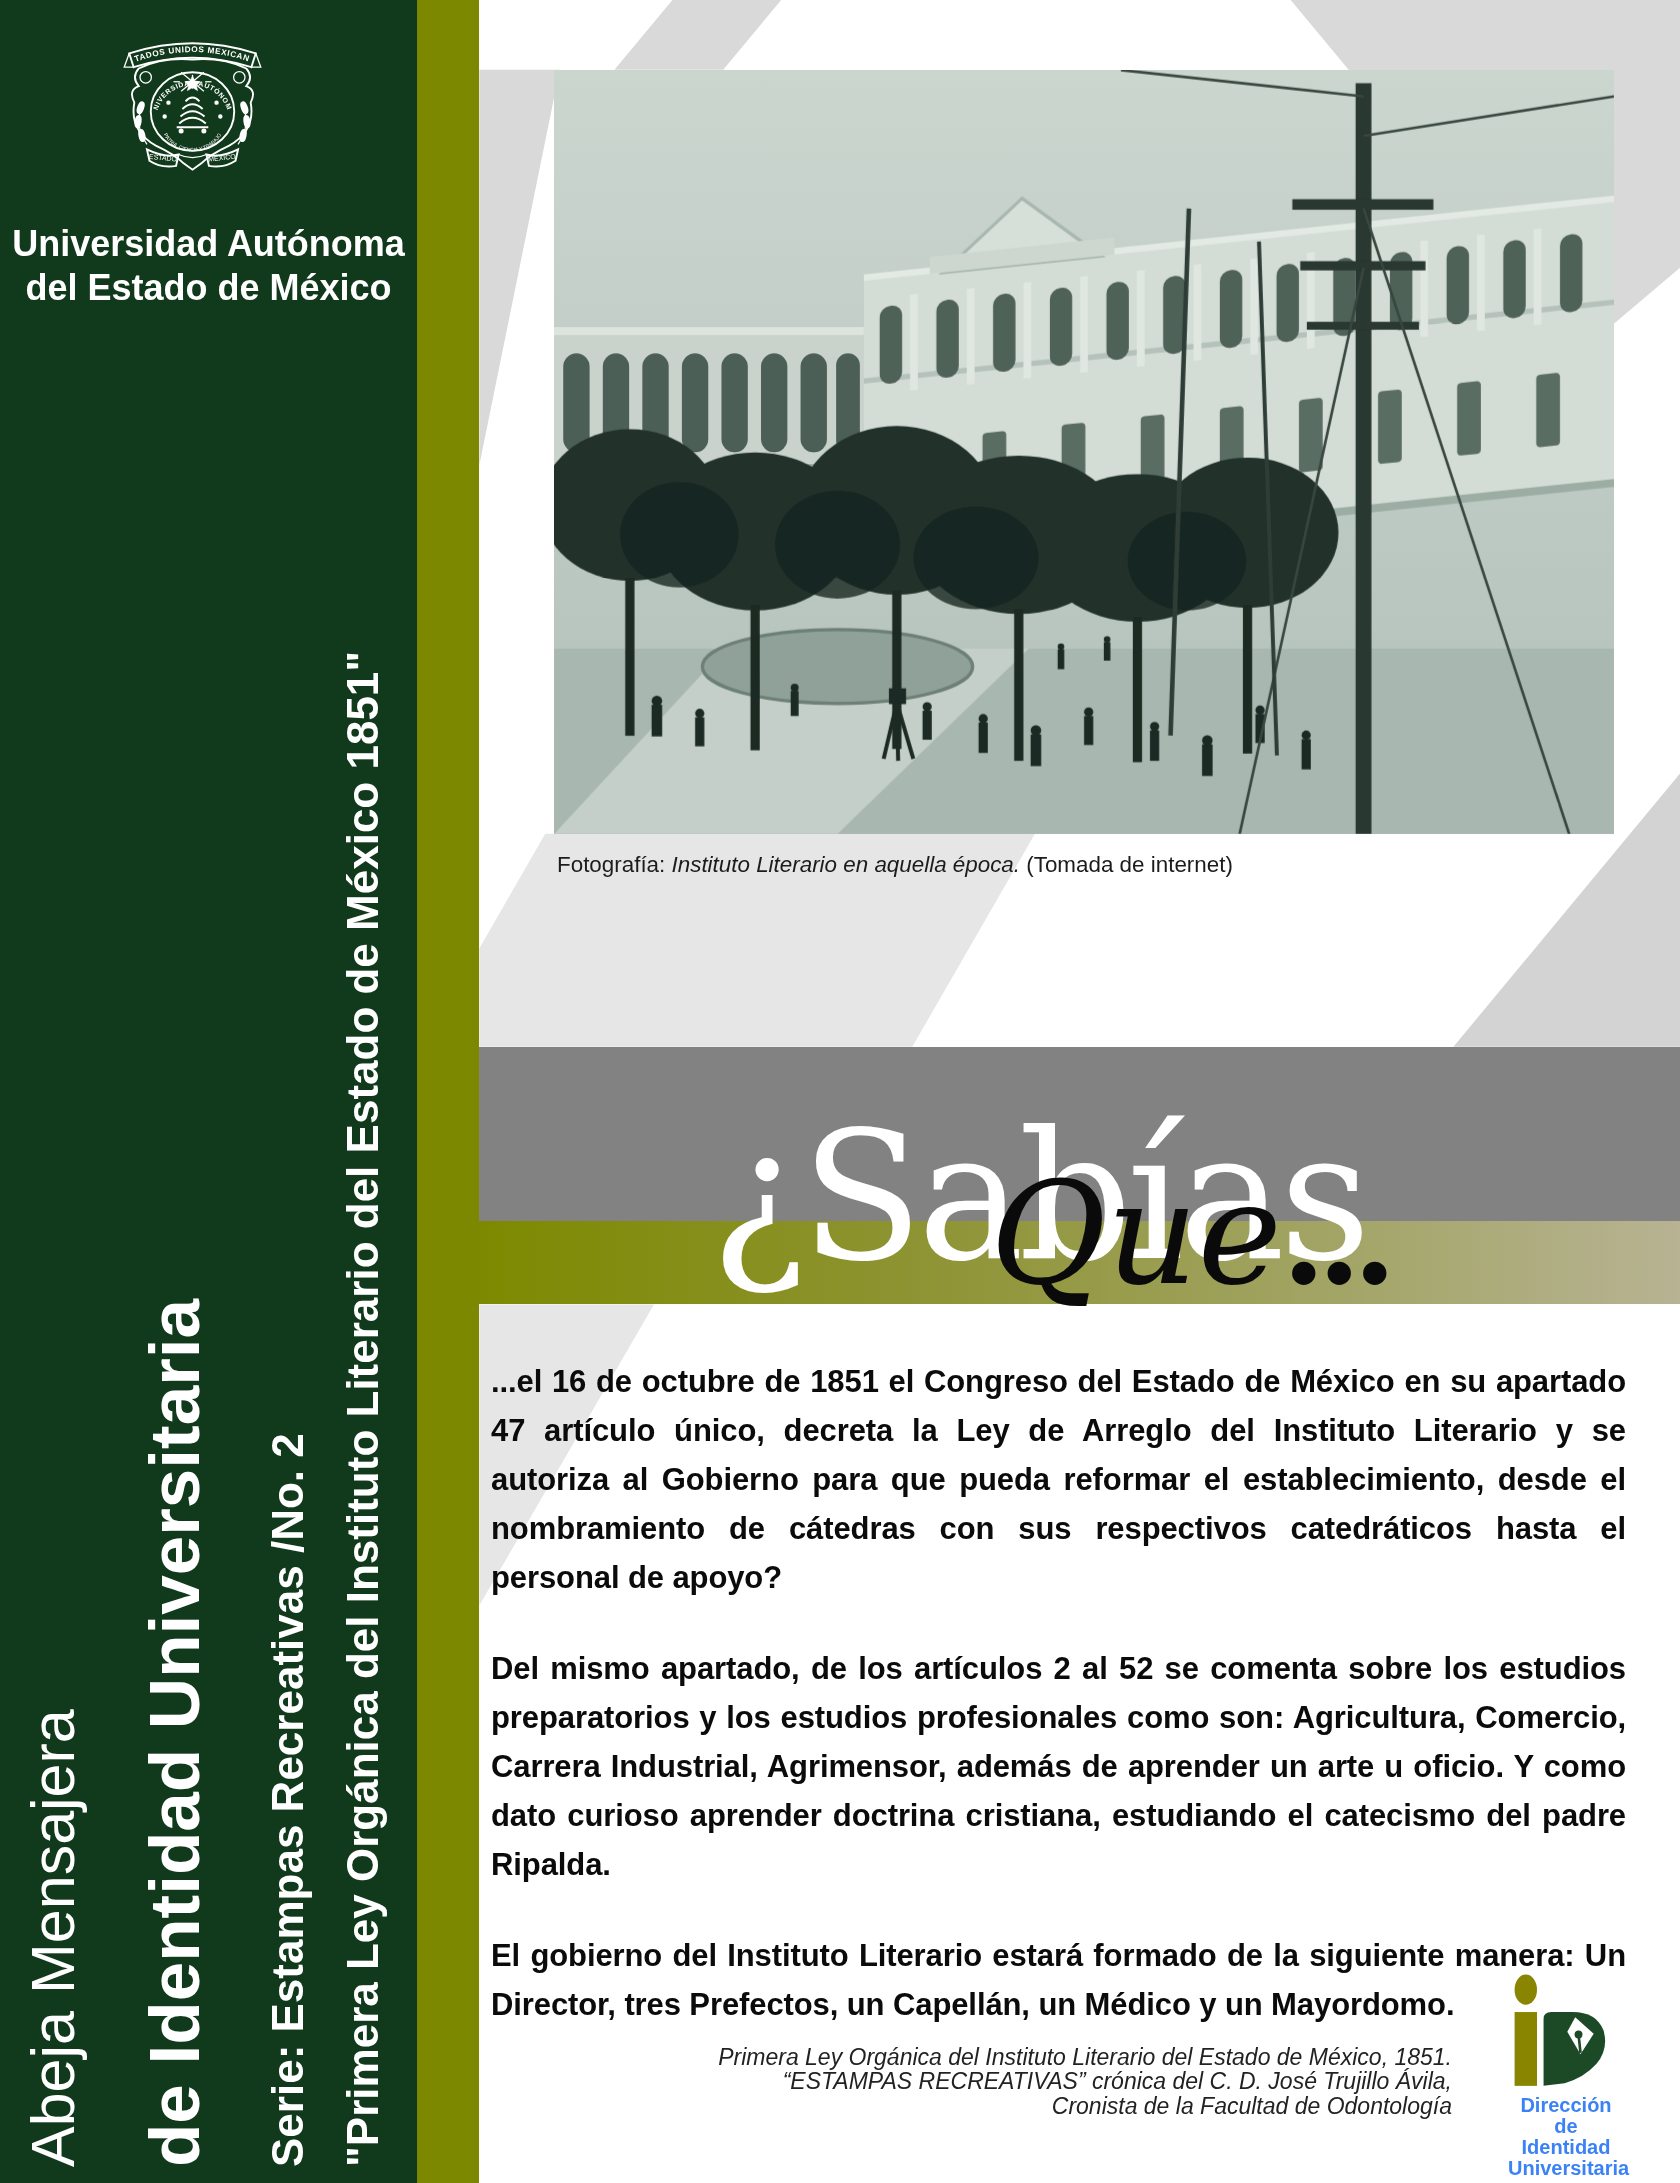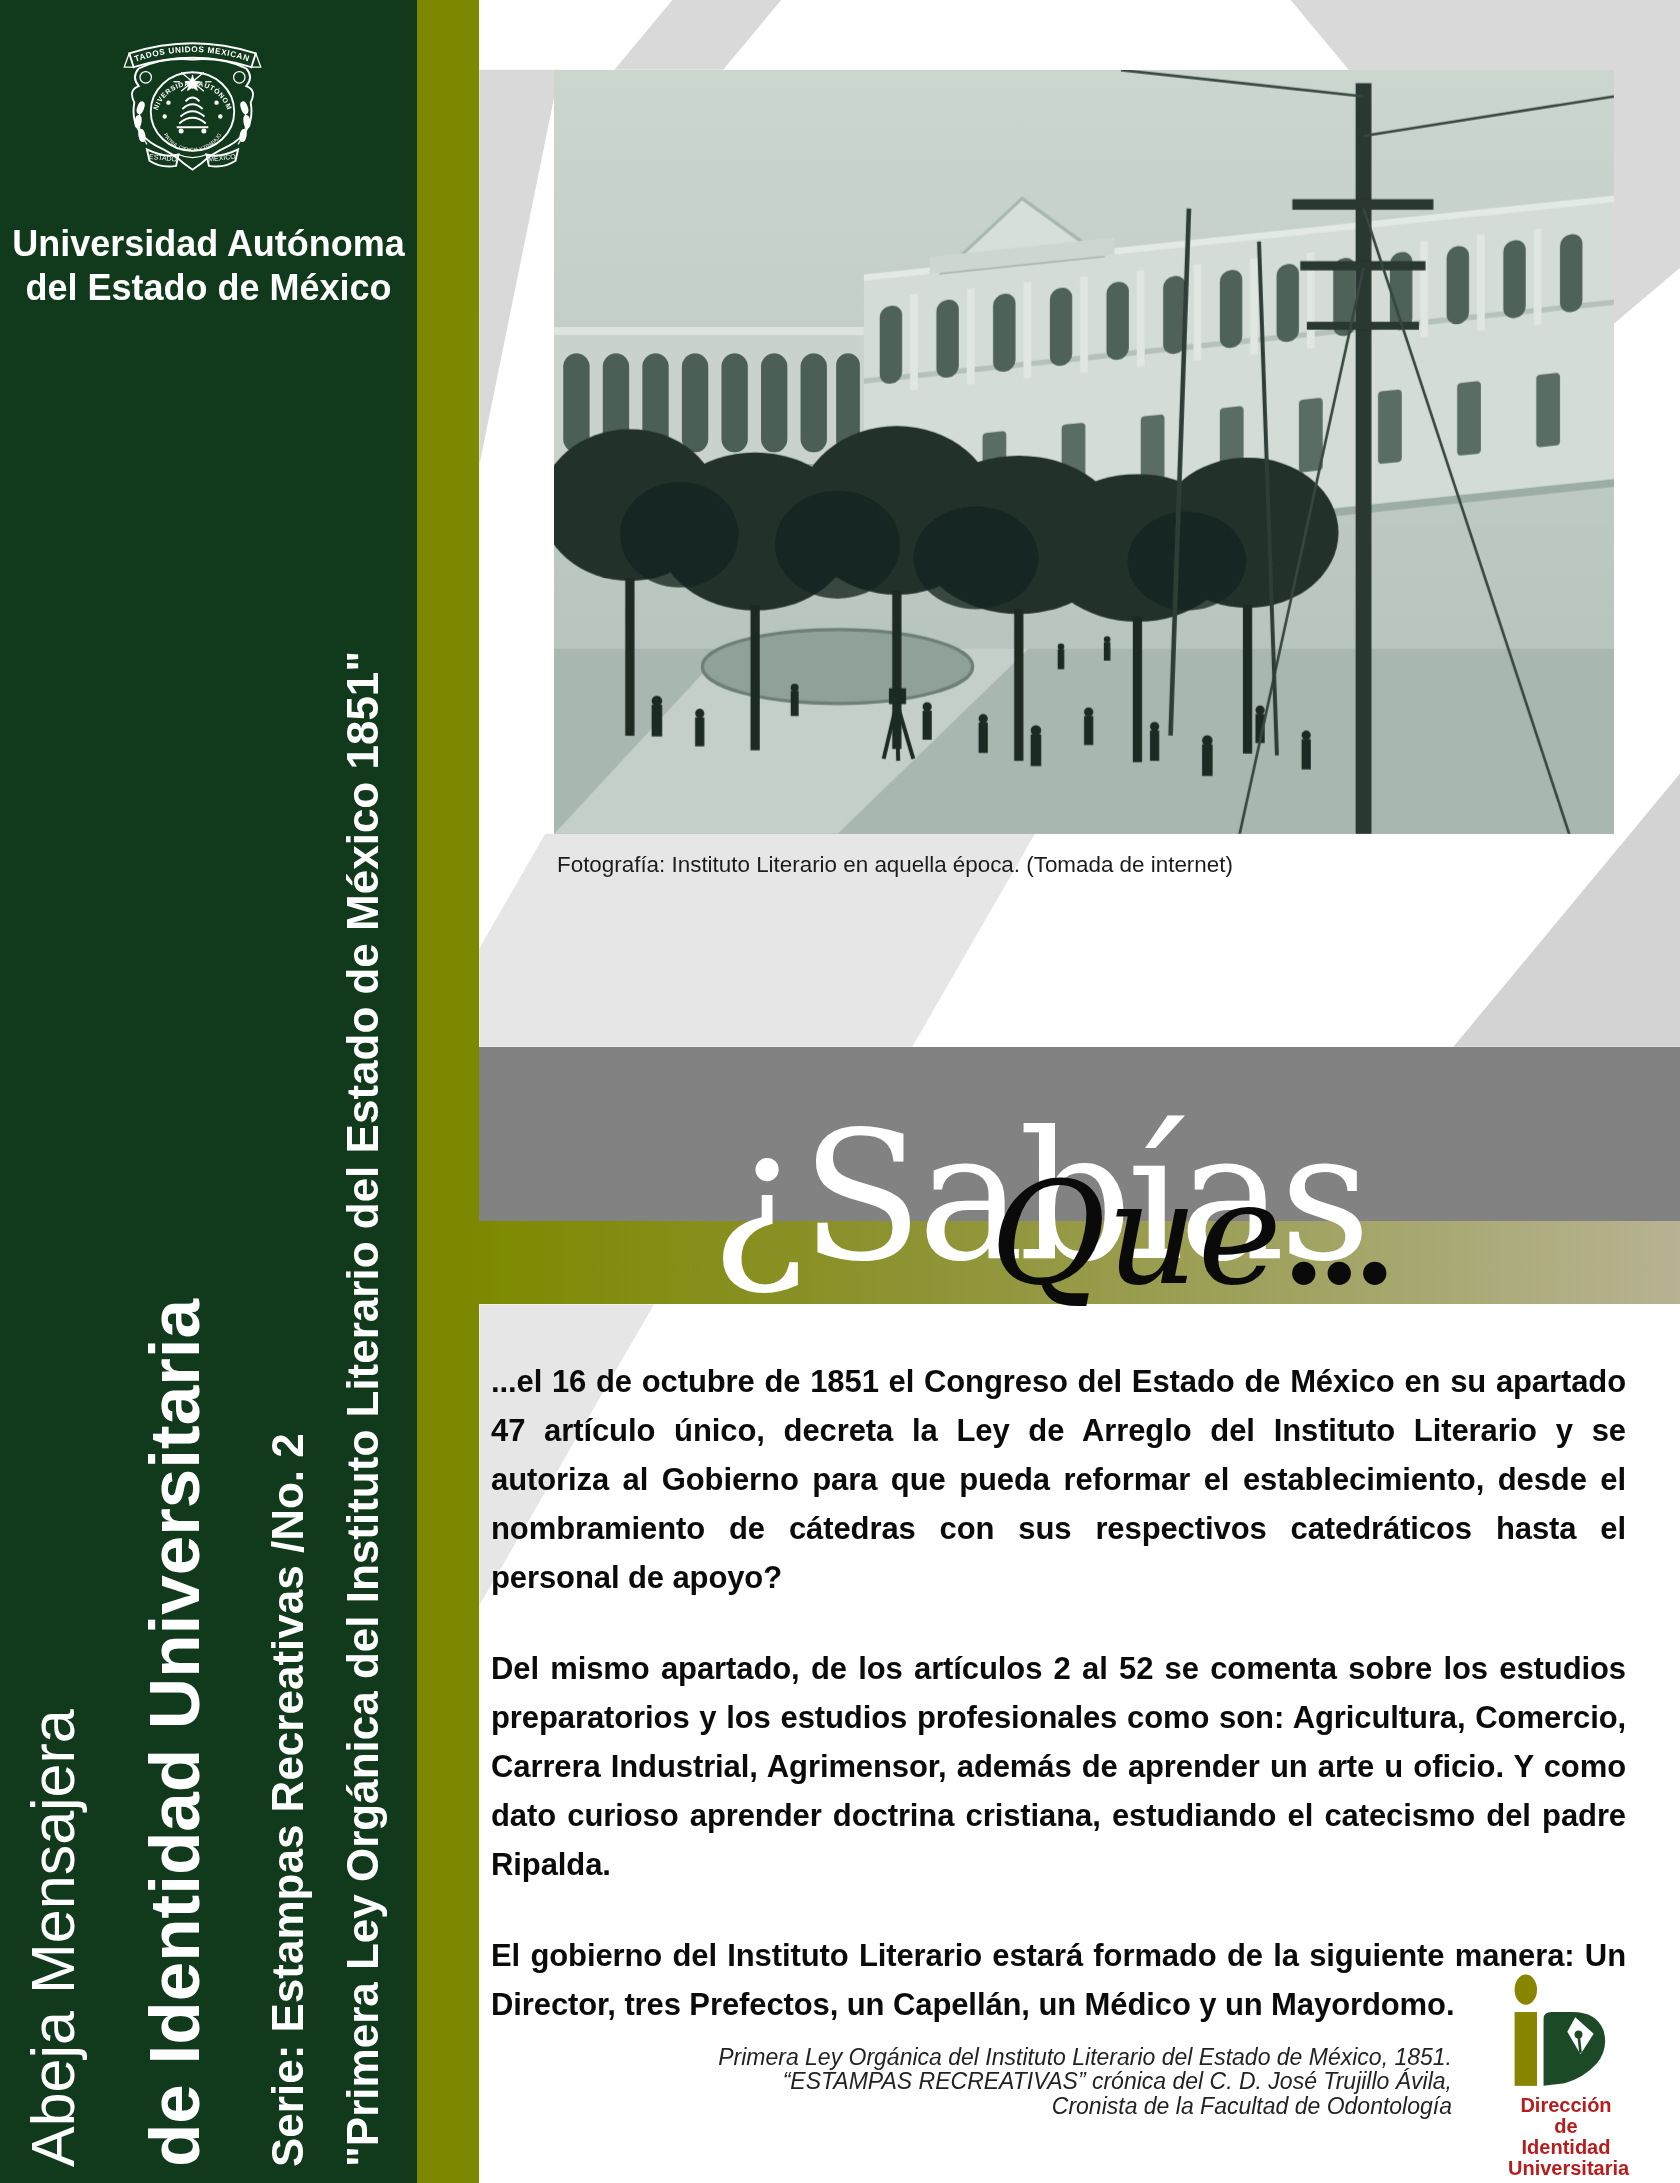--- a/index.html
+++ b/index.html
@@ -15,21 +15,21 @@
          white-space:nowrap;color:#ffffff;}
   .vl-1{left:88px;font-size:61px;line-height:69px;font-weight:400;}
   .vl-2{left:214px;font-size:71px;line-height:79px;font-weight:700;}
   .vl-3{left:312px;font-size:44px;line-height:49px;font-weight:700;}
   .vl-4{left:387px;font-size:44px;line-height:49px;font-weight:700;}
   
   .deco{position:absolute;left:0;top:0;}
   
   #photo{position:absolute;left:554px;top:70px;width:1060px;height:764px;overflow:hidden;}
   #caption{position:absolute;left:557px;top:852px;width:1028px;font-size:22.4px;color:#1c1c1c;}
-  #caption .ital{}
+  #caption .ital{font-style:italic;}
   
   #band-gray{position:absolute;left:479px;top:1047px;width:1202px;height:175px;background:#828282;}
   #band-olive{position:absolute;left:479px;top:1221px;width:1202px;height:83px;
               background:linear-gradient(to right,#7d8a00 0%,#8d9331 35%,#a3a567 72%,#b7b393 100%);}
   #sabias{position:absolute;left:711px;top:1129px;font-family:"DejaVu Serif",serif;
           font-size:178px;line-height:135px;letter-spacing:-0.03em;color:#ffffff;z-index:6;}
   #que{position:absolute;left:990px;top:1180px;font-family:"DejaVu Serif",serif;font-style:italic;
        font-size:142px;line-height:107px;color:#0a0a0a;z-index:6;text-align:center;}
   #que .dots{font-style:normal;font-weight:bold;font-size:125px;letter-spacing:-8px;}
   
@@ -38,21 +38,21 @@
                text-align:justify;letter-spacing:-0.1px;}
   
   #sr{position:absolute;left:509px;bottom:47px;line-height:132px;font-size:179px;
       letter-spacing:-5.3px;color:#0c0c0c;z-index:5;}
   #sr .s{font-weight:400;}
   #sr .r{font-weight:800;}
   #credits{position:absolute;right:229px;top:2045px;text-align:right;font-style:italic;
            font-size:23px;line-height:24.4px;color:#222222;z-index:5;}
   #diu{position:absolute;left:1508px;top:1971px;width:132px;z-index:5;}
   #diu-text{margin-top:2.6px;text-align:center;width:116px;font-weight:bold;font-size:20px;
-            line-height:21px;color:#b91c1c;}
+            line-height:21px;color:#3b82f6;}
 </style>
 </head>
 <body>
 
 <div id="canvas">
 
   <svg class="deco" width="1681" height="2183" viewBox="0 0 2550 3312">
     <polygon points="1020,0 1185,0 1097,106 932,106" fill="#d9d9d9"></polygon>
     <polygon points="1958,0 2550,0 2550,405 2400,532" fill="#d9d9d9"></polygon>
     <polygon points="727,106 849,106 727,706" fill="#d9d9d9"></polygon>

